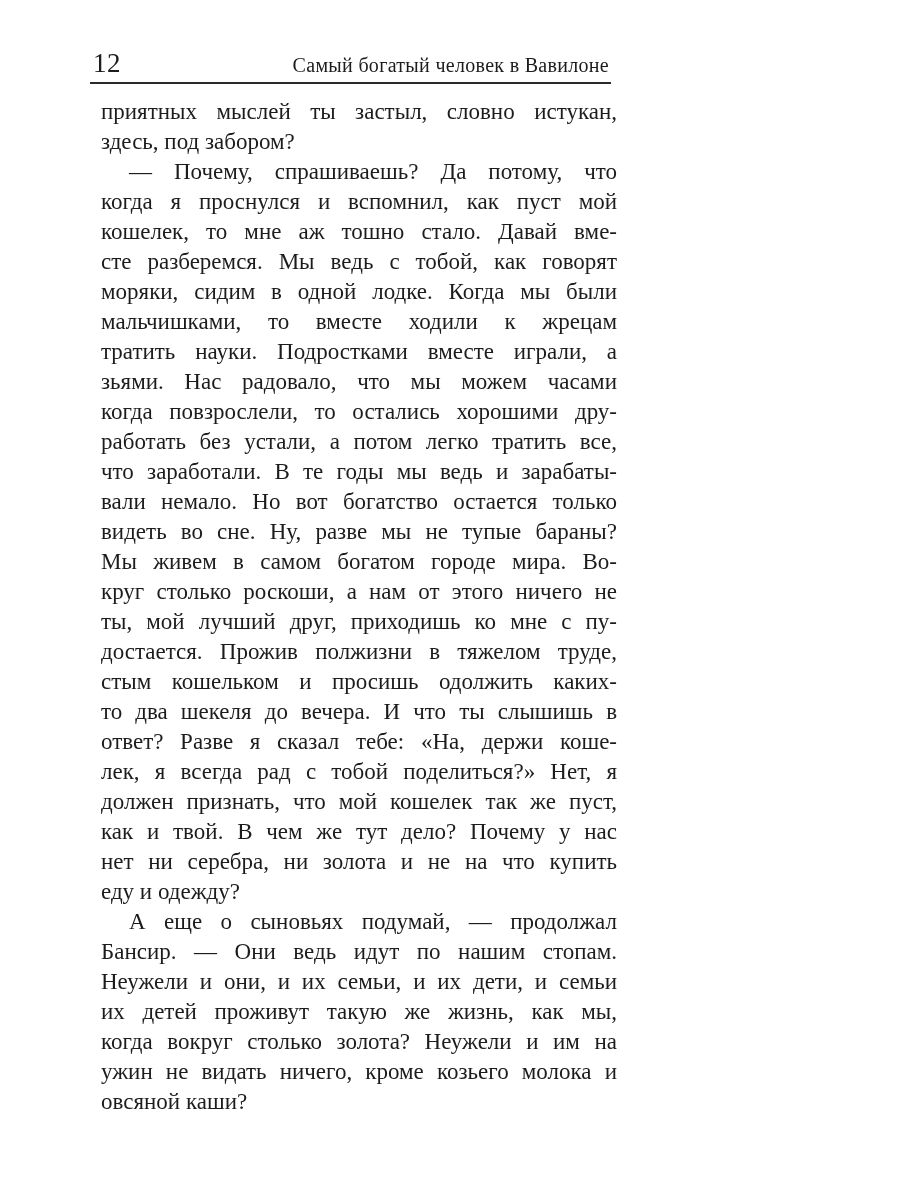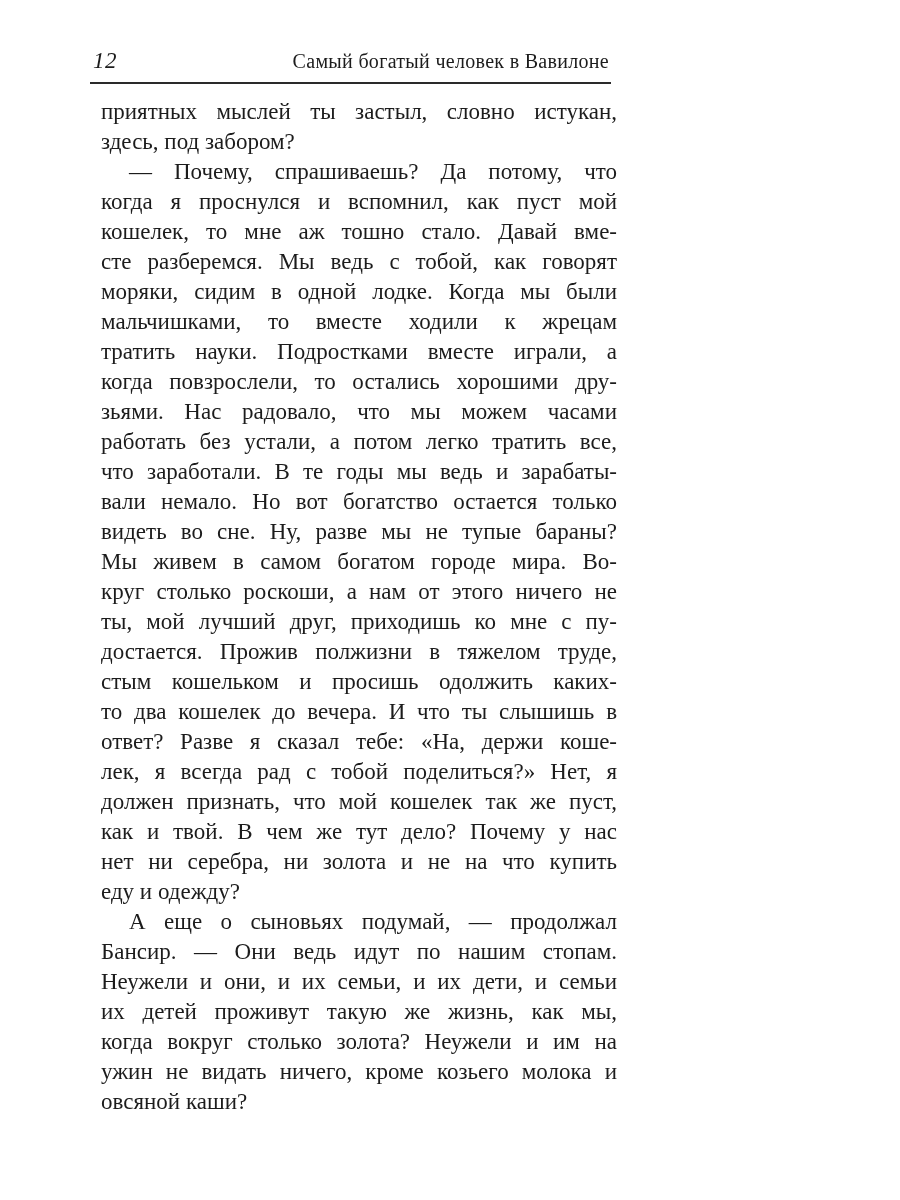--- a/index.html
+++ b/index.html
@@ -26,23 +26,22 @@
     position: absolute;
     top: 48px;
     left: 0;
     width: 100%;
     display: flex;
     justify-content: space-between;
     align-items: baseline;
     height: 32px;
   }
   .page-number {
-    font-size: 23px;
+    font-size: 27px;
     letter-spacing: 0.5px;
-    font-style: italic;
   }
   .running-title {
     font-size: 20px;
     letter-spacing: 0.3px;
   }
   .header-rule {
     position: absolute;
     top: 82px;
     left: -3px;
     width: 521px;
@@ -88,32 +87,32 @@
           <div class="line last">здесь, под забором?</div>
         </div>
         <div>
           <div class="line indent">— Почему, спрашиваешь? Да потому, что</div>
           <div class="line">когда я проснулся и вспомнил, как пуст мой</div>
           <div class="line">кошелек, то мне аж тошно стало. Давай вме-</div>
           <div class="line">сте разберемся. Мы ведь с тобой, как говорят</div>
           <div class="line">моряки, сидим в одной лодке. Когда мы были</div>
           <div class="line">мальчишками, то вместе ходили к жрецам</div>
           <div class="line">тратить науки. Подростками вместе играли, а</div>
+          <div class="line">зьями. Нас радовало, что мы можем часами</div>
           <div class="line">когда повзрослели, то остались хорошими дру-</div>
-          <div class="line">зьями. Нас радовало, что мы можем часами</div>
           <div class="line">работать без устали, а потом легко тратить все,</div>
           <div class="line">что заработали. В те годы мы ведь и зарабаты-</div>
           <div class="line">вали немало. Но вот богатство остается только</div>
           <div class="line">видеть во сне. Ну, разве мы не тупые бараны?</div>
           <div class="line">Мы живем в самом богатом городе мира. Во-</div>
           <div class="line">круг столько роскоши, а нам от этого ничего не</div>
           <div class="line">ты, мой лучший друг, приходишь ко мне с пу-</div>
           <div class="line">достается. Прожив полжизни в тяжелом труде,</div>
           <div class="line">стым кошельком и просишь одолжить каких-</div>
-          <div class="line">то два кошелек до вечера. И что ты слышишь в</div>
+          <div class="line">то два шекеля до вечера. И что ты слышишь в</div>
           <div class="line">ответ? Разве я сказал тебе: «На, держи коше-</div>
           <div class="line">лек, я всегда рад с тобой поделиться?» Нет, я</div>
           <div class="line">должен признать, что мой кошелек так же пуст,</div>
           <div class="line">как и твой. В чем же тут дело? Почему у нас</div>
           <div class="line">нет ни серебра, ни золота и не на что купить</div>
           <div class="line last">еду и одежду?</div>
         </div>
         <div>
           <div class="line indent">А еще о сыновьях подумай, — продолжал</div>
           <div class="line">Бансир. — Они ведь идут по нашим стопам.</div>

